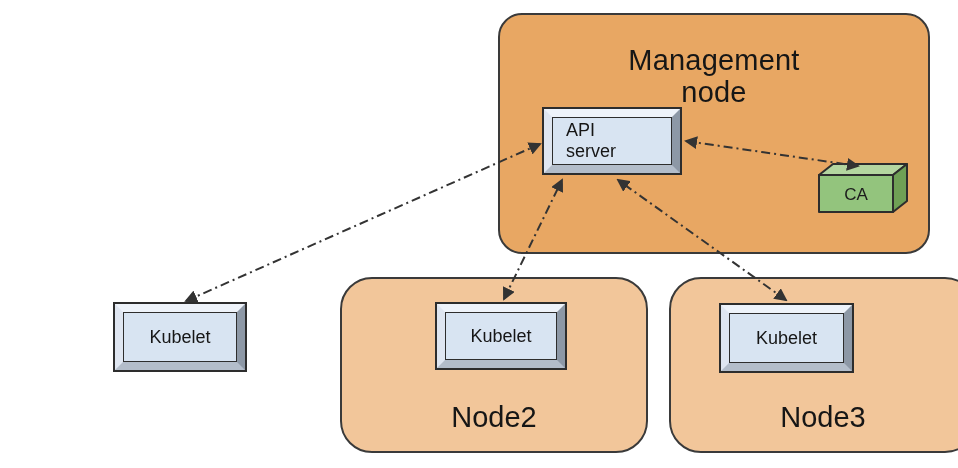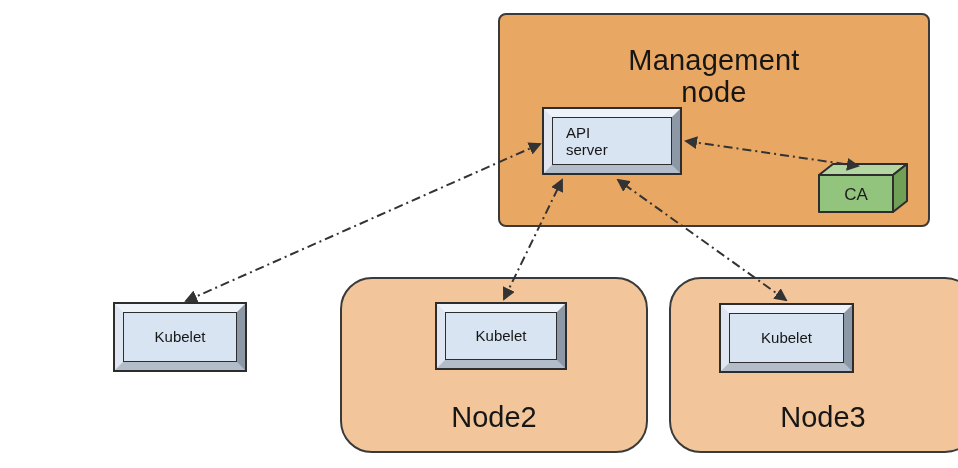--- a/index.html
+++ b/index.html
@@ -2,23 +2,23 @@
 <html style="--management-node-fill: #E8A763; --node-fill: #F2C69A; --box-face: #D8E4F2; --ca-front: #93C47D; --ca-top: #B4D6A0; --ca-side: #6FA055; --border: #3A3A3A; --arrow: #333333;"><head>
 <meta charset="utf-8">
 <style>
   html,body{margin:0;padding:0;background:#ffffff;}
   .canvas{
     position:relative;width:958px;height:468px;background:#ffffff;overflow:hidden;
     font-family:"Liberation Sans", sans-serif;color:#161616;
   }
   
   .mgmt{
-    position:absolute;left:498px;top:13px;width:432px;height:214px;
+    position:absolute;left:498px;top:13px;width:432px;height:241px;
     background:var(--management-node-fill,#E8A763);
-    border:2px solid var(--border,#3a3a3a);border-radius:8px;box-sizing:border-box;
+    border:2px solid var(--border,#3a3a3a);border-radius:24px;box-sizing:border-box;
   }
   .node{
     position:absolute;top:277px;height:176px;
     background:var(--node-fill,#F2C69A);
     border:2px solid var(--border,#3a3a3a);border-radius:32px;box-sizing:border-box;
   }
   .node--1{left:17px;width:266px;}
   .node--2{left:340px;width:308px;}
   .node--3{left:669px;width:308px;}
   
@@ -32,21 +32,21 @@
   
   .bevel{position:absolute;border:2px solid #2d2d2d;box-sizing:content-box;}
   .bevel-frame{
     width:100%;height:100%;box-sizing:border-box;border:8px solid;
     border-color:#EEF3FA #8D98A6 #B3BDCA #DFE6F1;
   }
   .bevel-face{
     width:100%;height:100%;box-sizing:border-box;border:1px solid #2d2d2d;
     background:var(--box-face,#D8E4F2);
     display:flex;align-items:center;justify-content:center;
-    font-size:15px;line-height:1.15;white-space:pre-line;
+    font-size:18px;line-height:1.15;white-space:pre-line;
   }
   .bevel--api{left:542px;top:107px;width:136px;height:64px;}
   .bevel--api .bevel-face{justify-content:flex-start;padding-left:13px;}
   .bevel--k1{left:113px;top:302px;width:130px;height:66px;}
   .bevel--k2{left:435px;top:302px;width:128px;height:64px;}
   .bevel--k3{left:719px;top:303px;width:131px;height:66px;}
   
   .ca-svg{position:absolute;left:805px;top:152px;width:110px;height:66px;overflow:visible;}
   .ca-front{fill:var(--ca-front,#93C47D);stroke:#2d2d2d;stroke-width:2;stroke-linejoin:round;}
   .ca-top{fill:var(--ca-top,#B4D6A0);stroke:#2d2d2d;stroke-width:2;stroke-linejoin:round;}

